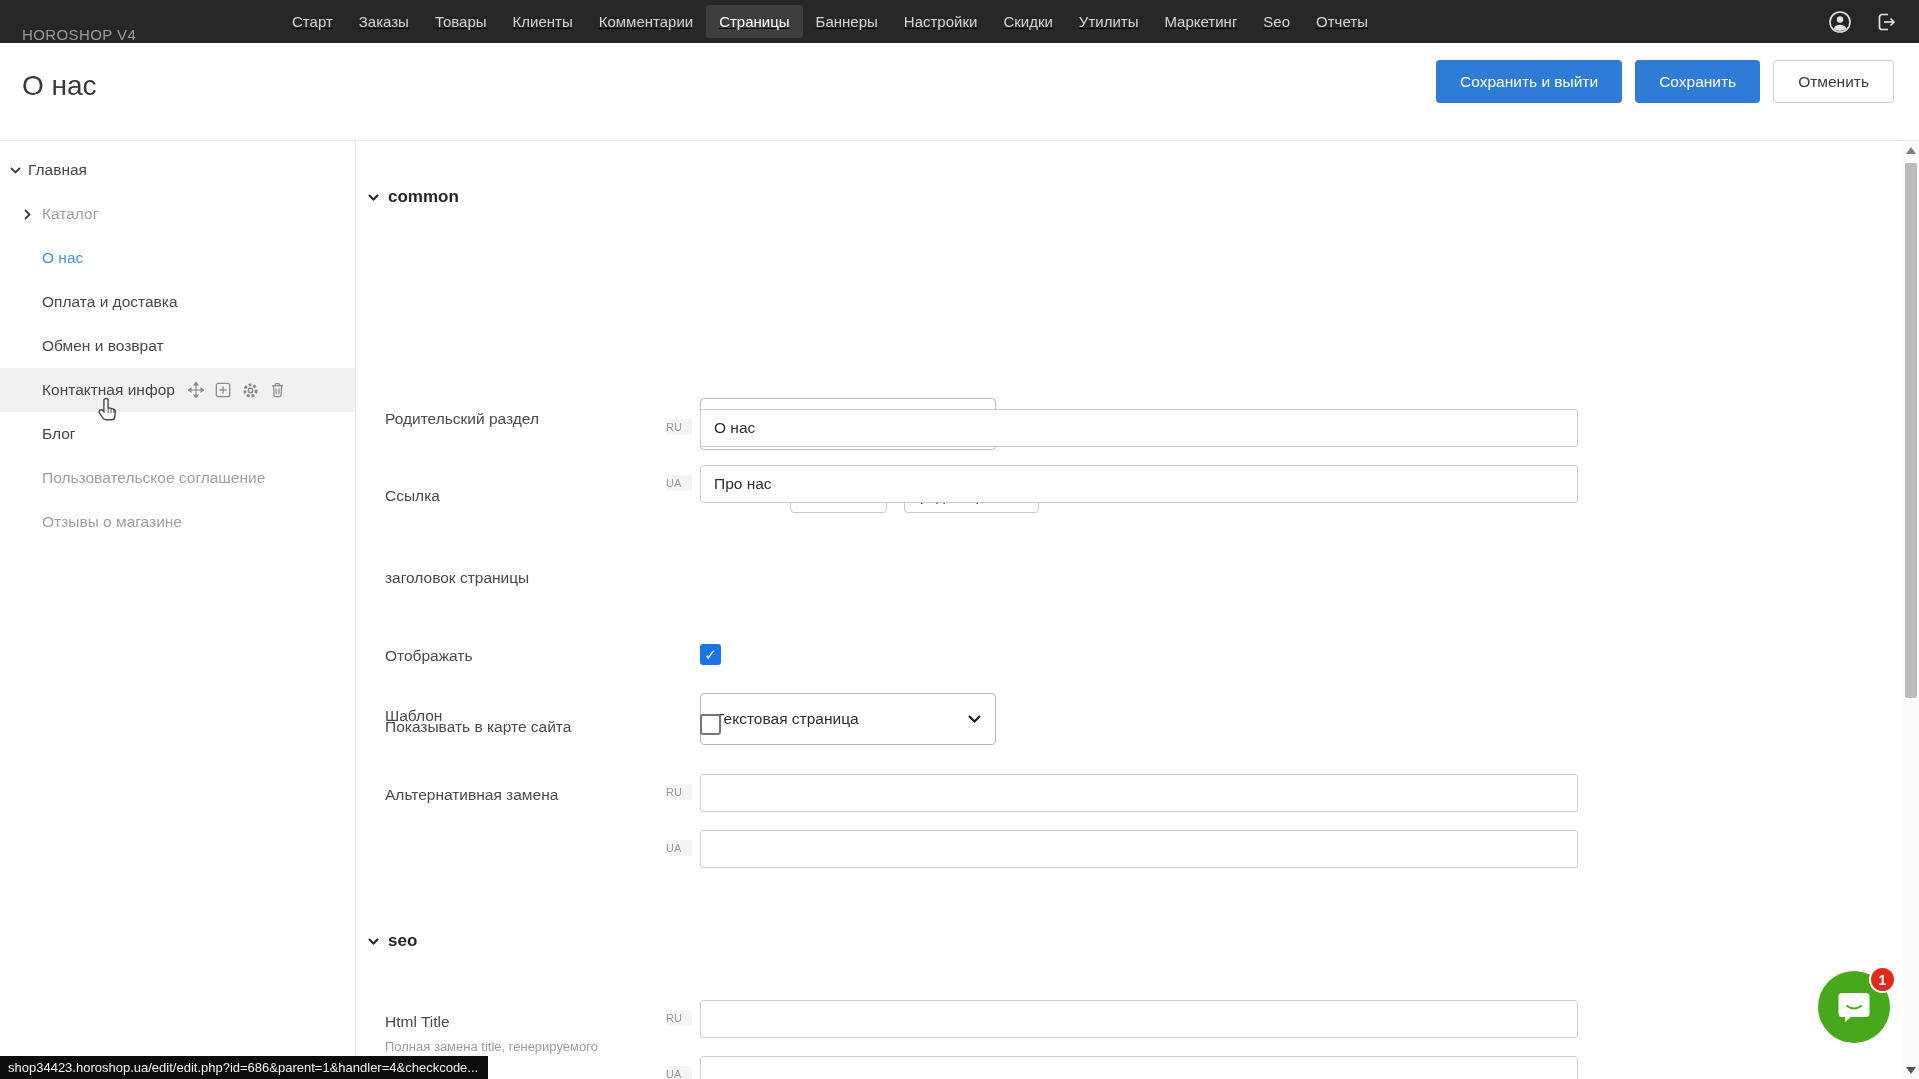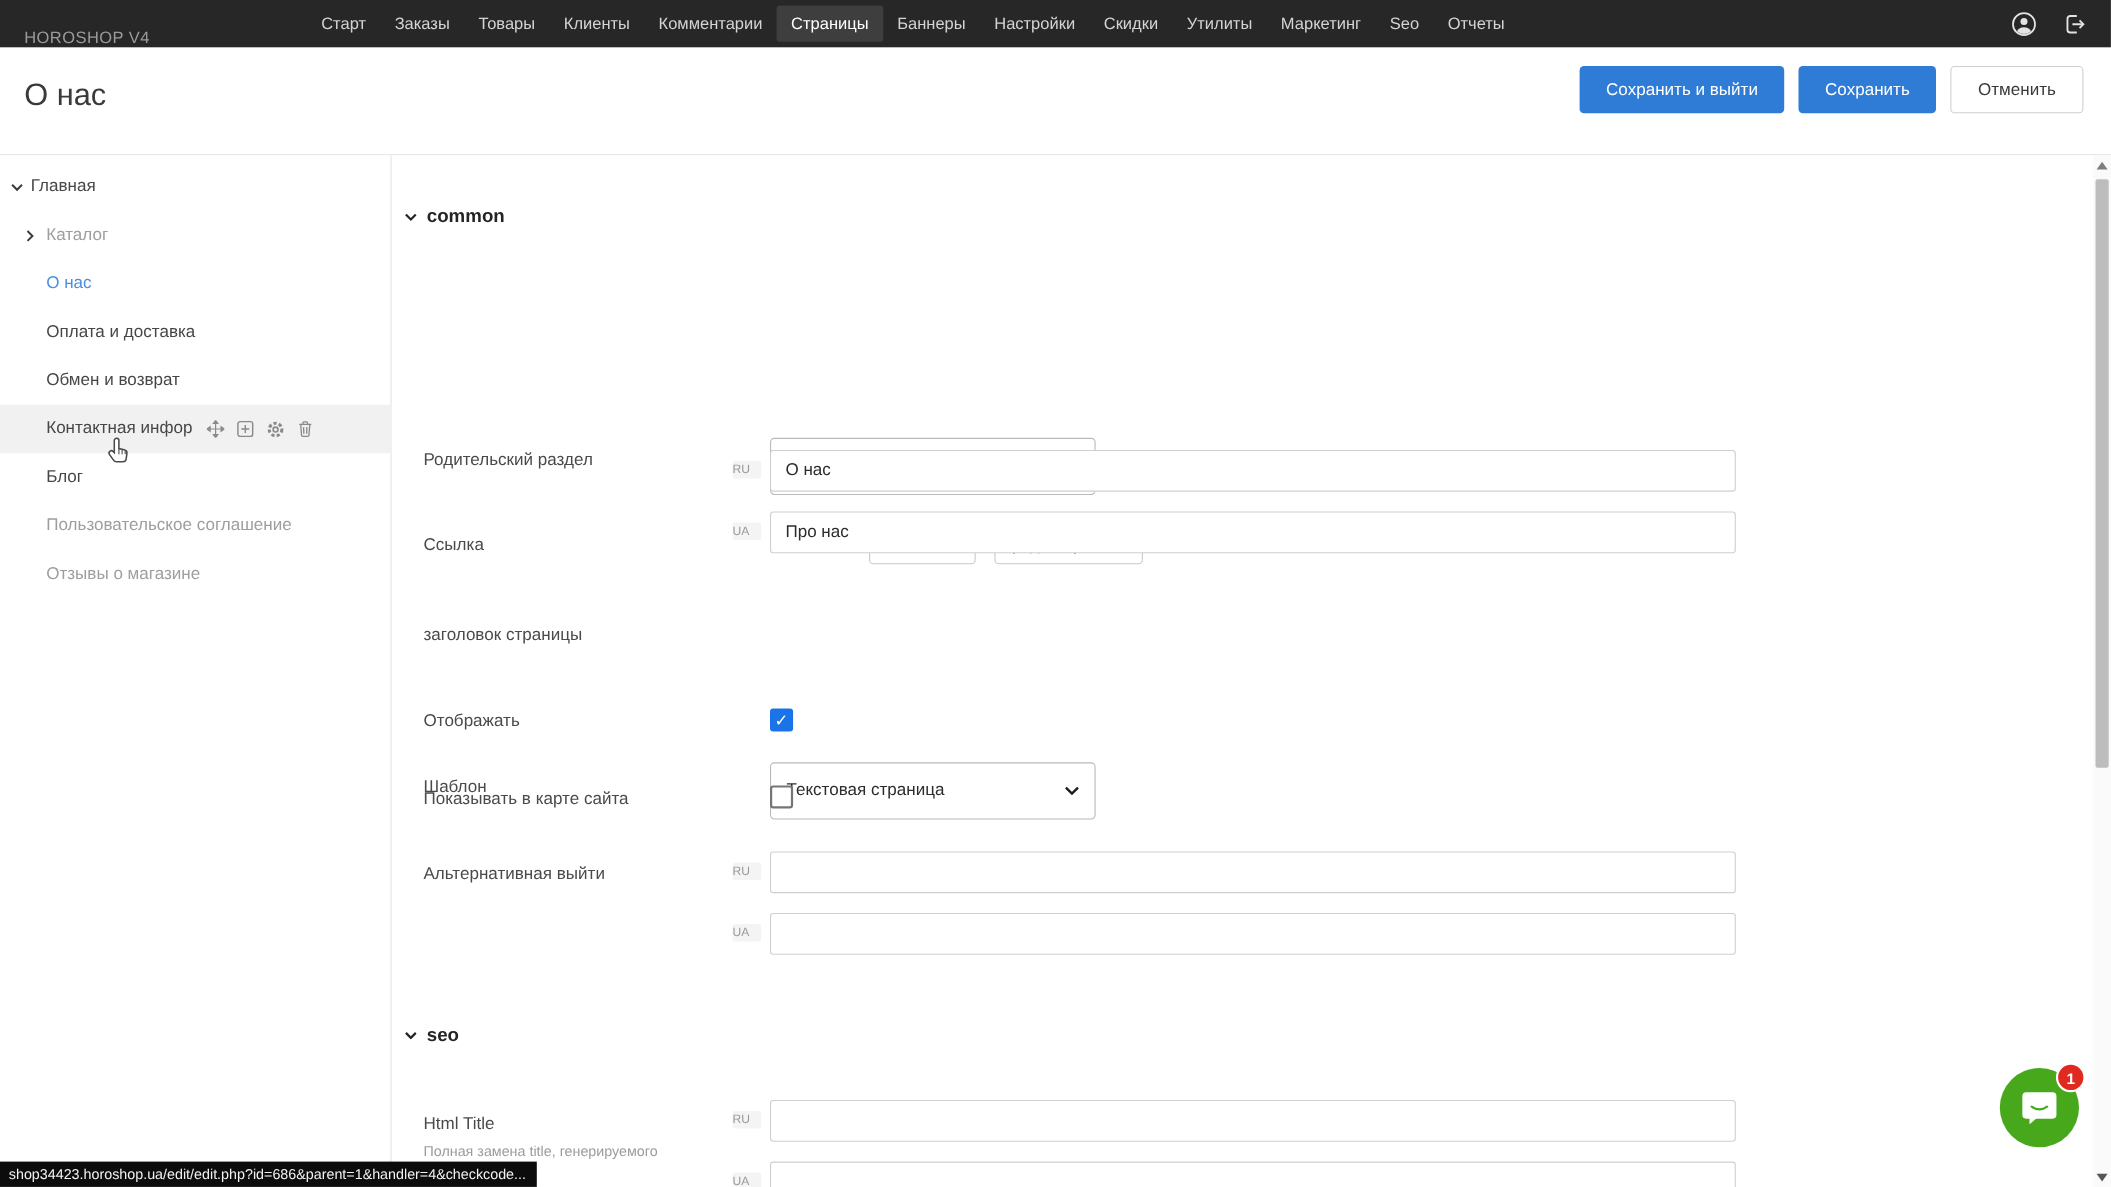--- a/index.html
+++ b/index.html
@@ -5,21 +5,21 @@
   * { box-sizing: border-box; margin: 0; padding: 0; }
   html,body { width:1919px; height:1079px; overflow:hidden; background:#fff;
     font-family:"Liberation Sans","DejaVu Sans",sans-serif; position:relative; }
 
   
   .topbar { position:absolute; top:0; left:0; width:1919px; height:43px; background:#272727;
     display:flex; align-items:center; z-index:30; }
   .logo { margin-left:22px; width:255px; line-height:1.05; }
   .logo-small { color:#9a9a9a; font-size:15px; font-weight:normal; letter-spacing:.4px;margin-top:44px; }
   .logo-main { color:#fff; font-size:17px; font-weight:bold; }
-  .menu { display:flex; align-items:center; margin-left:2px; }
+  .menu { display:flex; align-items:center; margin-left:2px;text-decoration:underline; }
   .menu-item { color:#d4d4d4; font-size:15px; padding:8px 13px; border-radius:3px; cursor:pointer; white-space:nowrap; }
   .menu-item.active { background:#3e3e3e; color:#fff; }
   .topbar-icons { margin-left:auto; margin-right:20px; display:flex; align-items:center; gap:20px; }
   .tb-icon { width:26px; height:26px; display:flex; align-items:center; justify-content:center; cursor:pointer; }
 
   
   .header { position:absolute; top:43px; left:0; width:1919px; height:98px; background:#fff;
     border-bottom:1px solid #e7e7e7; z-index:20; }
   .page-title { position:absolute; left:22px; top:27px; font-size:28px; color:#3a3a3a; }
   .header-buttons { position:absolute; right:25px; top:17px; display:flex; gap:13px; }
@@ -260,21 +260,21 @@
         <polyline points="1,1 6.5,6.5 12,1" fill="none" stroke="#1c1c1c" stroke-width="2.2"></polyline>
       </svg>
   </div>
 
   <div class="abs f-label" style="left:28px; top:506px;">Отображать</div>
   <div class="abs cb checked" style="left:343px; top:503px;"></div>
 
   <div class="abs f-label" style="left:28px; top:577px;">Показывать в карте сайта</div>
   <div class="abs cb unchecked" style="left:343px; top:573px;"></div>
 
-  <div class="abs f-label" style="left:28px; top:645px;">Альтернативная выйти</div>
+  <div class="abs f-label" style="left:28px; top:645px;">Альтернативная замена</div>
   <span class="lang-tag abs" style="left:309px; top:643px;">RU</span>
   <input class="abs txt" style="left: 343px; top: 633px;" value="">
   <span class="lang-tag abs" style="left:309px; top:699px;">UA</span>
   <input class="abs txt" style="left: 343px; top: 689px;" value="">
 
   <div class="abs section-head" style="left:11px; top:790px;">
     <svg width="11" height="7" viewBox="0 0 11 7">
         <polyline points="1,1 5.5,5.5 10,1" fill="none" stroke="#242424" stroke-width="2"></polyline>
       </svg>
     <span>seo</span>

